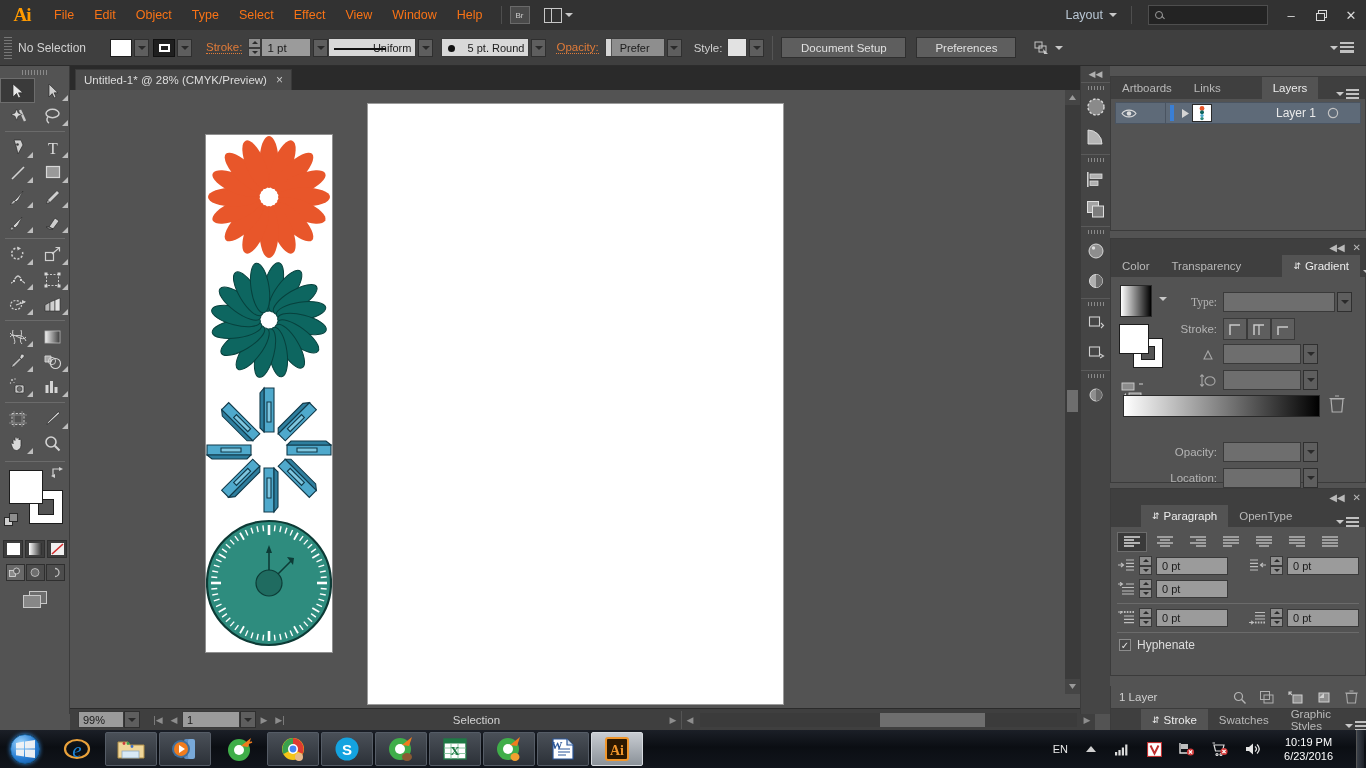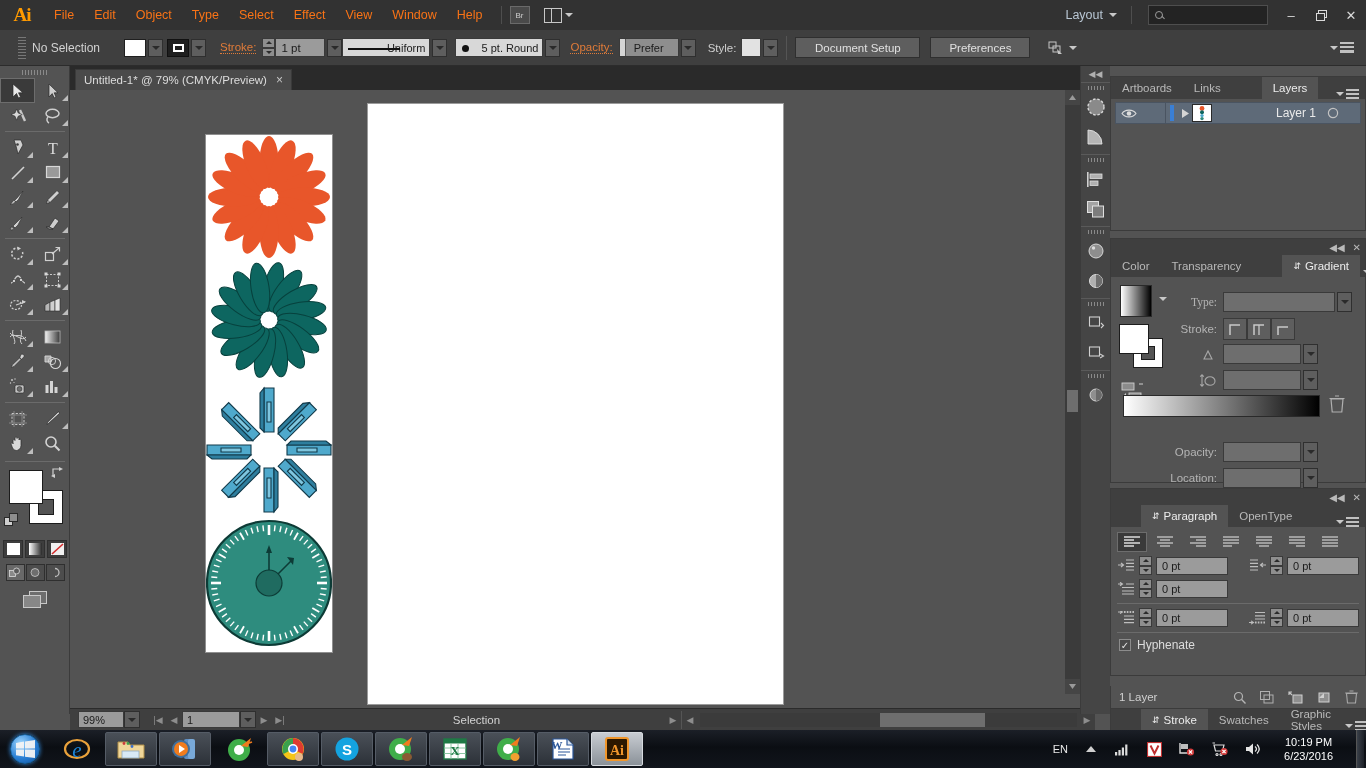--- a/index.html
+++ b/index.html
@@ -44,21 +44,21 @@
     display:flex; align-items:center; padding-left:6px; margin:0 8px;
   }
   .mag { width:8px;height:8px;border:1.4px solid #9a9a9a;border-radius:50%;position:relative; }
   .mag:after{content:"";position:absolute;width:4px;height:1.4px;background:#9a9a9a;transform:rotate(45deg);right:-3px;bottom:0px;}
   .winbtn { width:30px;height:29px;display:flex;align-items:center;justify-content:center;color:#dadada;font-size:13px; }
 
   
   .optionbar {
     position:absolute; left:0; top:30px; width:1366px; height:36px;
     background:#3f3f3f; border-bottom:1px solid #2c2c2c;
-    display:flex; align-items:center; padding-left:18px;
+    display:flex; align-items:center; padding-left:4px;
   }
   .grip { width:8px;height:22px; background:
       repeating-linear-gradient(to bottom,#777 0 1px,transparent 1px 3px);
       margin-right:6px; }
   .nosel { width:92px; font-size:12px; color:#d2d2d2; }
   .swatch-wrap { display:flex; align-items:center; margin-right:4px; }
   .sw-fill { width:22px;height:18px;background:#fff;border:1px solid #1f1f1f; }
   .sw-stroke { width:22px;height:18px;background:#1f1f1f;border:1px solid #111;display:flex;align-items:center;justify-content:center;}
   .sw-stroke i{display:block;width:11px;height:8px;border:2px solid #fff;background:#1f1f1f;}
   .dd {
@@ -608,21 +608,21 @@
     <div class="screenmode">
       <svg width="28" height="20" viewBox="0 0 28 20">
           <rect x="8.5" y="2.5" width="17" height="12" fill="#6e6e6e" stroke="#c8c8c8"></rect>
           <rect x="2.5" y="6.5" width="17" height="12" fill="#878787" stroke="#c8c8c8"></rect>
         </svg>
     </div>
   </div>
 
   <div class="tabbar">
     <div class="doctab">
-      <span>Untitled-1* @ 79% (CMYK/Preview)</span>
+      <span>Untitled-1* @ 28% (CMYK/Preview)</span>
       <span class="x">×</span>
     </div>
   </div>
 
   <div class="canvaswrap">
     <div class="artboard"></div>
 
     <div class="artgroup">
       <svg width="126" height="517" viewBox="0 0 126 517">
 

